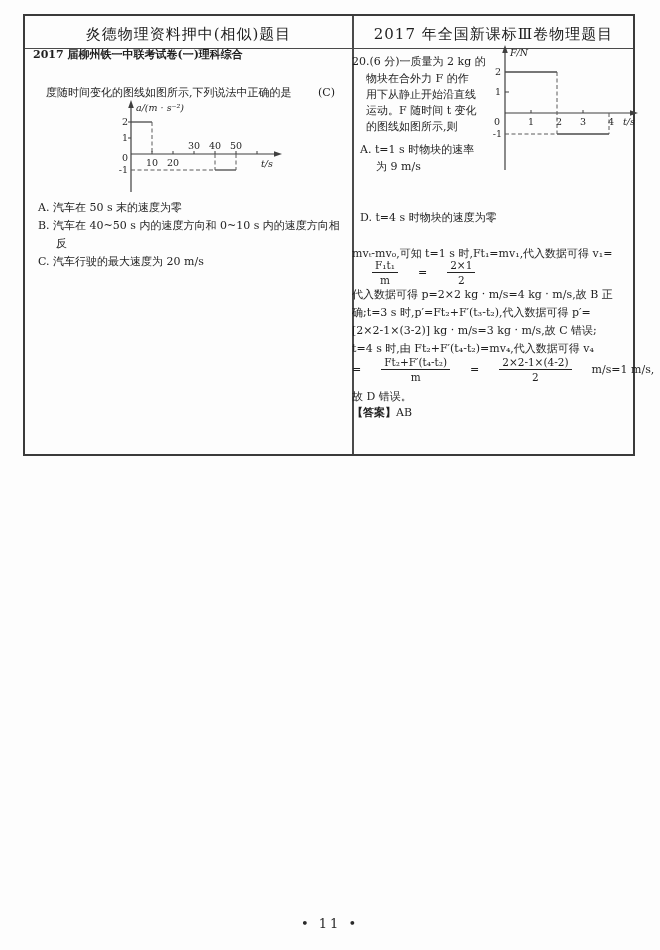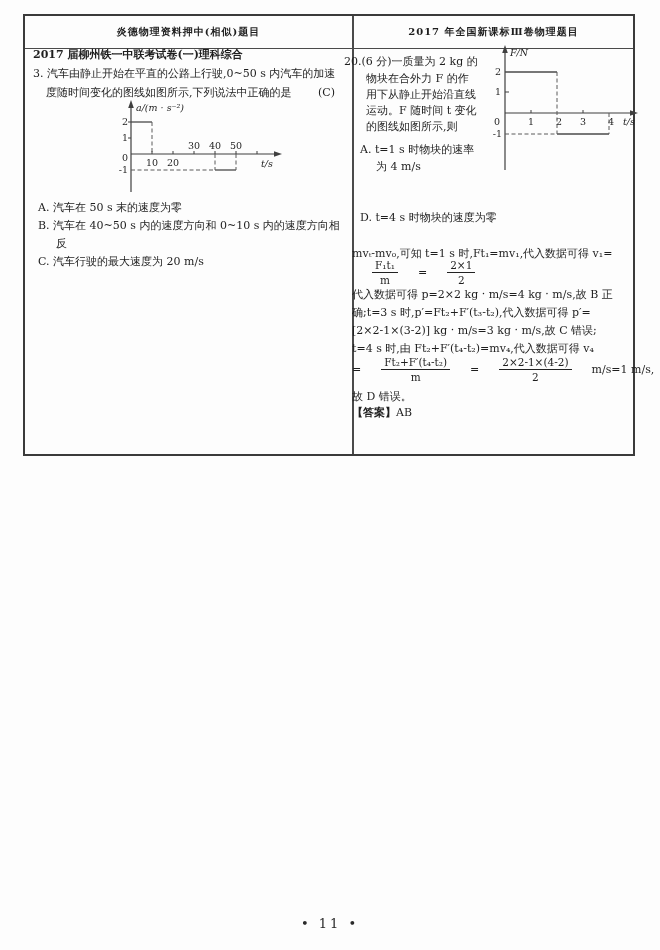--- a/index.html
+++ b/index.html
@@ -2,21 +2,21 @@
 <html><head>
 <meta charset="utf-8">
 <style>
   html,body { margin:0; padding:0; background:#e8e8e8; }
   .page { position:relative; width:660px; height:950px; background:#fdfdfd;
           font-family:"DejaVu Serif","Liberation Serif",serif; color:#1e1e1e; overflow:hidden; }
   .tbl { position:absolute; left:23px; top:14px; width:612px; height:442px;
          border:2px solid #3b3b3b; box-sizing:border-box; background:#fdfdfd; }
   .vdiv { position:absolute; left:327px; top:0; width:2px; height:100%; background:#4a4a4a; }
   .hline { position:absolute; left:0; top:32px; width:100%; height:1px; background:#4a4a4a; }
-  .hcell { position:absolute; top:9px; font-size:10px; letter-spacing:1px;font-weight:bold; }
+  .hcell { position:absolute; top:9px; font-size:15px; letter-spacing:1px; }
   .hcell.l { left:0; width:327px; text-align:center; }
   .hcell.r { left:329px; right:0; text-align:center; }
   .ln { position:absolute; white-space:nowrap; font-size:11px; line-height:14px; }
   .b { font-weight:bold; }
   .frow { display:flex; align-items:center; }
   .frac { display:inline-block; text-align:center; vertical-align:middle; margin:0 20px; }
   .frac .num { display:block; padding:0 3px 1px; border-bottom:1px solid #222; font-size:10.5px; line-height:12px; }
   .frac .den { display:block; padding-top:1px; font-size:10.5px; line-height:12px; }
   .pageno { position:absolute; left:0; width:100%; top:916px; text-align:center;
             font-size:13px; letter-spacing:3px; color:#2a2a2a; }
@@ -35,21 +35,20 @@
 <div class="page">
 
   <div class="tbl">
     <div class="vdiv"></div>
     <div class="hline"></div>
     <div class="hcell l">炎德物理资料押中(相似)题目</div>
     <div class="hcell r">2017 年全国新课标Ⅲ卷物理题目</div>
   </div>
 
   <div class="ln b" style="left:33px;top:48px">2017 届柳州铁一中联考试卷(一)理科综合</div>
-  <div class="ln" style="left:33px;top:67px">3. 汽车由静止开始在平直的公路上行驶,0~50 s 内汽车的加速</div>
   <div class="ln" style="left:46px;top:86px">度随时间变化的图线如图所示,下列说法中正确的是</div>
   <div class="ln" style="left:318px;top:86px">(C)</div>
 
   <svg style="left:104px;top:100px" width="180" height="100" viewBox="0 0 180 100">
     <line class="ax" x1="27" y1="5" x2="27" y2="92"></line>
     <polygon class="arw" points="27,0 24.2,8 29.8,8"></polygon>
     <line class="ax" x1="27" y1="54" x2="172" y2="54"></line>
     <polygon class="arw" points="178,54 170,51.2 170,56.8"></polygon>
     <text class="ax-lab" x="32" y="11">a/(m · s⁻²)</text>
     <text class="ax-lab" x="157" y="67">t/s</text>
@@ -76,21 +75,21 @@
     <line class="dsh" x1="27" y1="70" x2="111" y2="70"></line>
     <line class="dsh" x1="111" y1="54" x2="111" y2="70"></line>
     <line class="dsh" x1="132" y1="54" x2="132" y2="70"></line>
   </svg>
 
   <div class="ln" style="left:38px;top:201px">A. 汽车在 50 s 末的速度为零</div>
   <div class="ln" style="left:38px;top:219px">B. 汽车在 40~50 s 内的速度方向和 0~10 s 内的速度方向相</div>
   <div class="ln" style="left:56px;top:237px">反</div>
   <div class="ln" style="left:38px;top:255px">C. 汽车行驶的最大速度为 20 m/s</div>
 
-  <div class="ln" style="left:344px;top:55px">20.(6 分)一质量为 2 kg 的</div>
+  <div class="ln" style="left:352px;top:55px">20.(6 分)一质量为 2 kg 的</div>
   <div class="ln" style="left:366px;top:72px">物块在合外力 F 的作</div>
   <div class="ln" style="left:366px;top:88px">用下从静止开始沿直线</div>
   <div class="ln" style="left:366px;top:104px">运动。F 随时间 t 变化</div>
   <div class="ln" style="left:366px;top:120px">的图线如图所示,则</div>
 
   <svg style="left:487px;top:44px" width="152" height="130" viewBox="0 0 152 130">
     <line class="ax" x1="18" y1="6" x2="18" y2="126"></line>
     <polygon class="arw" points="18,1 15.2,9 20.8,9"></polygon>
     <line class="ax" x1="18" y1="69" x2="145" y2="69"></line>
     <polygon class="arw" points="151,69 143,66.2 143,71.8"></polygon>
@@ -108,21 +107,21 @@
     <text class="ax-txt" x="96" y="81" text-anchor="middle">3</text>
     <text class="ax-txt" x="124" y="81" text-anchor="middle">4</text>
     <line class="sol" x1="18" y1="28" x2="70" y2="28"></line>
     <line class="sol" x1="70" y1="90" x2="122" y2="90"></line>
     <line class="dsh" x1="70" y1="28" x2="70" y2="90"></line>
     <line class="dsh" x1="18" y1="90" x2="70" y2="90"></line>
     <line class="dsh" x1="122" y1="69" x2="122" y2="90"></line>
   </svg>
 
   <div class="ln" style="left:360px;top:143px">A. t=1 s 时物块的速率</div>
-  <div class="ln" style="left:376px;top:160px">为 4 m/s</div>
+  <div class="ln" style="left:376px;top:160px">为 9 m/s</div>
   <div class="ln" style="left:360px;top:211px">D. t=4 s 时物块的速度为零</div>
 
   <div class="ln" style="left:352px;top:247px">mvₜ-mv₀,可知 t=1 s 时,Ft₁=mv₁,代入数据可得 v₁=</div>
 
   <div class="ln frow" style="left:352px;top:259px">
     <span class="frac">
         <span class="num">F₁t₁</span>
         <span class="den">m</span>
       </span>
     <span>=</span>

